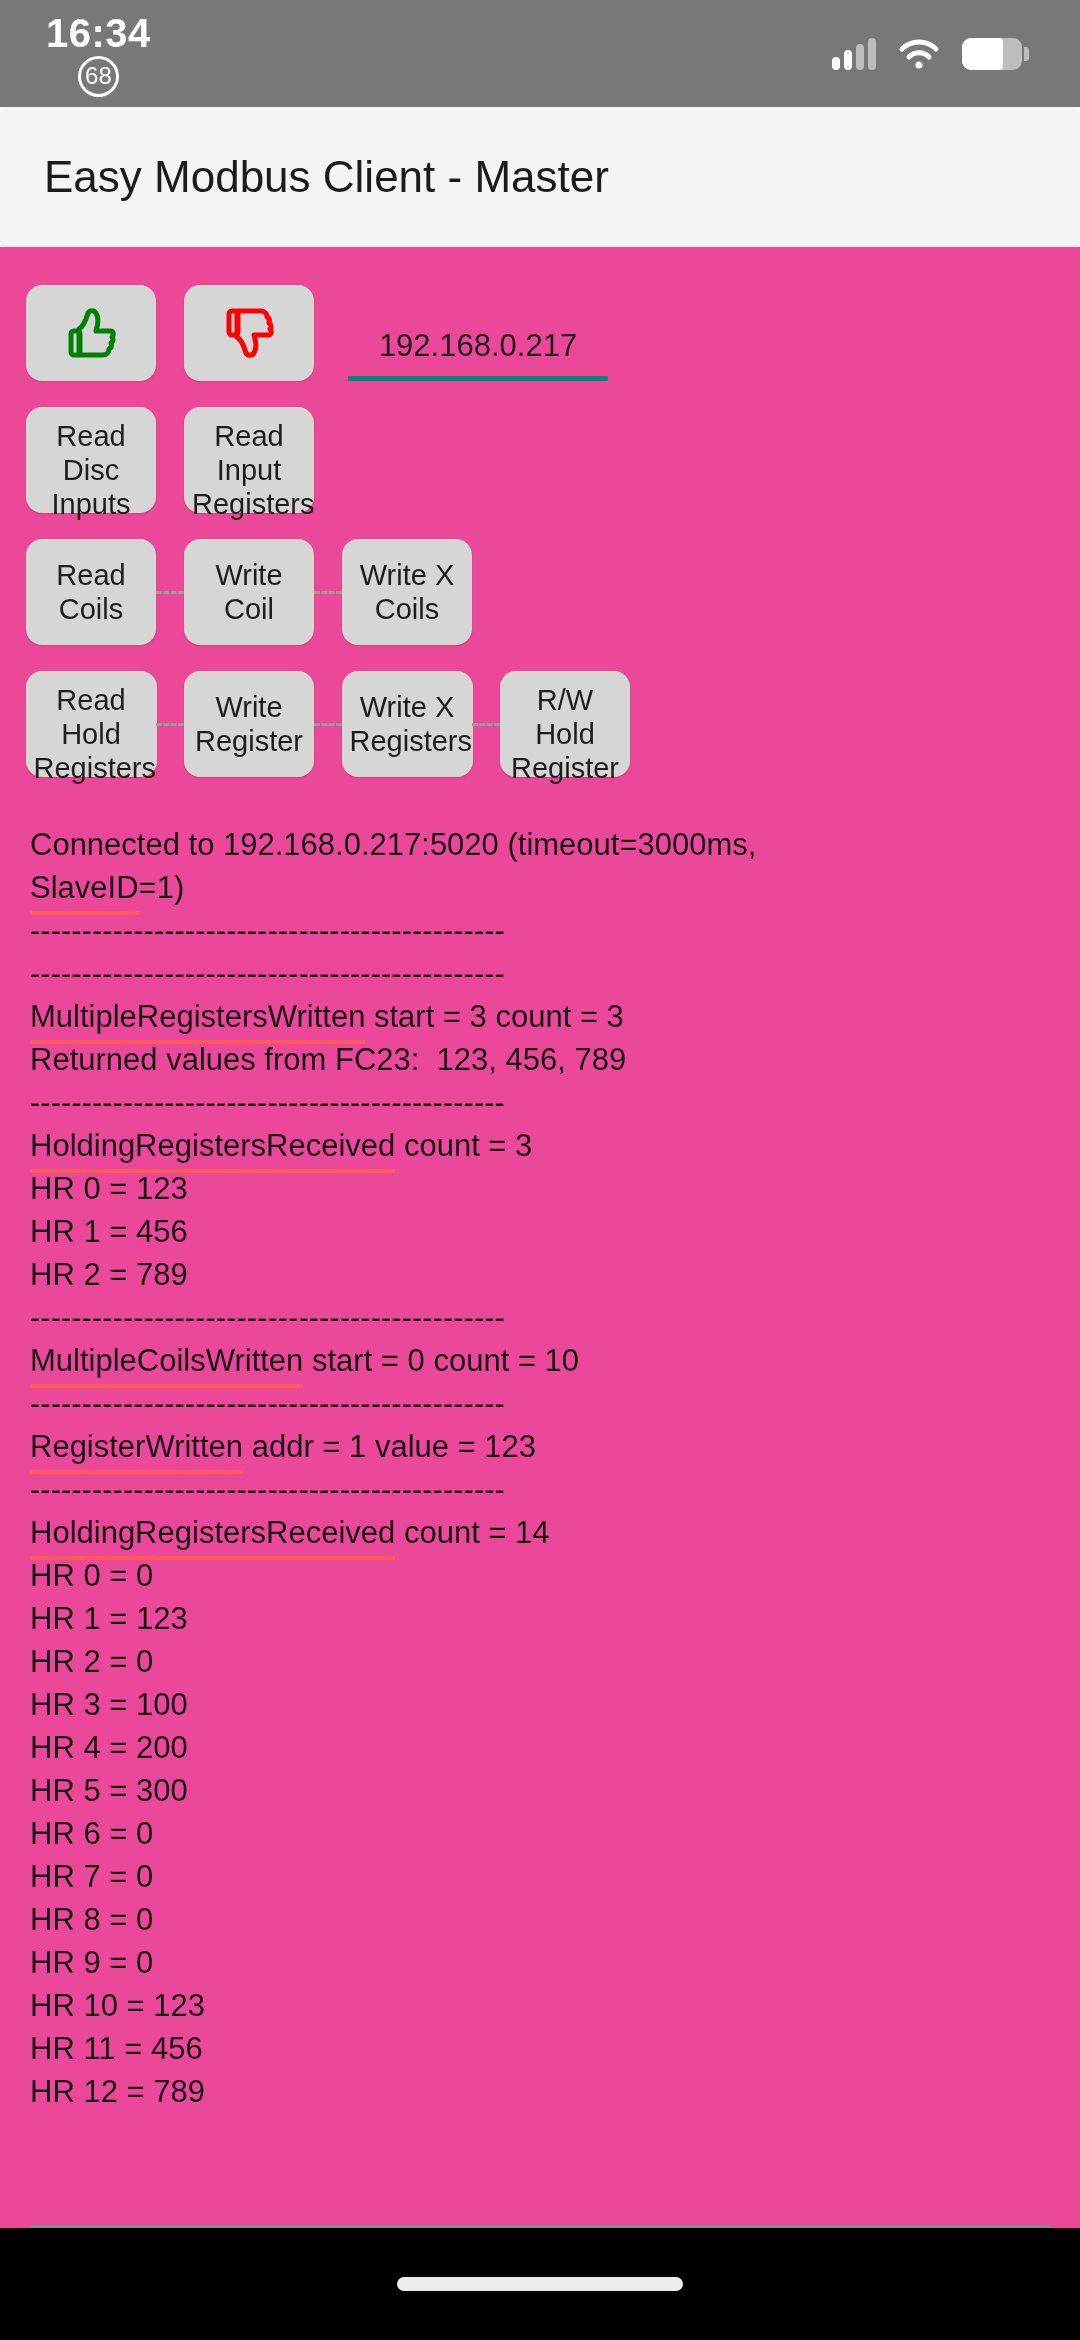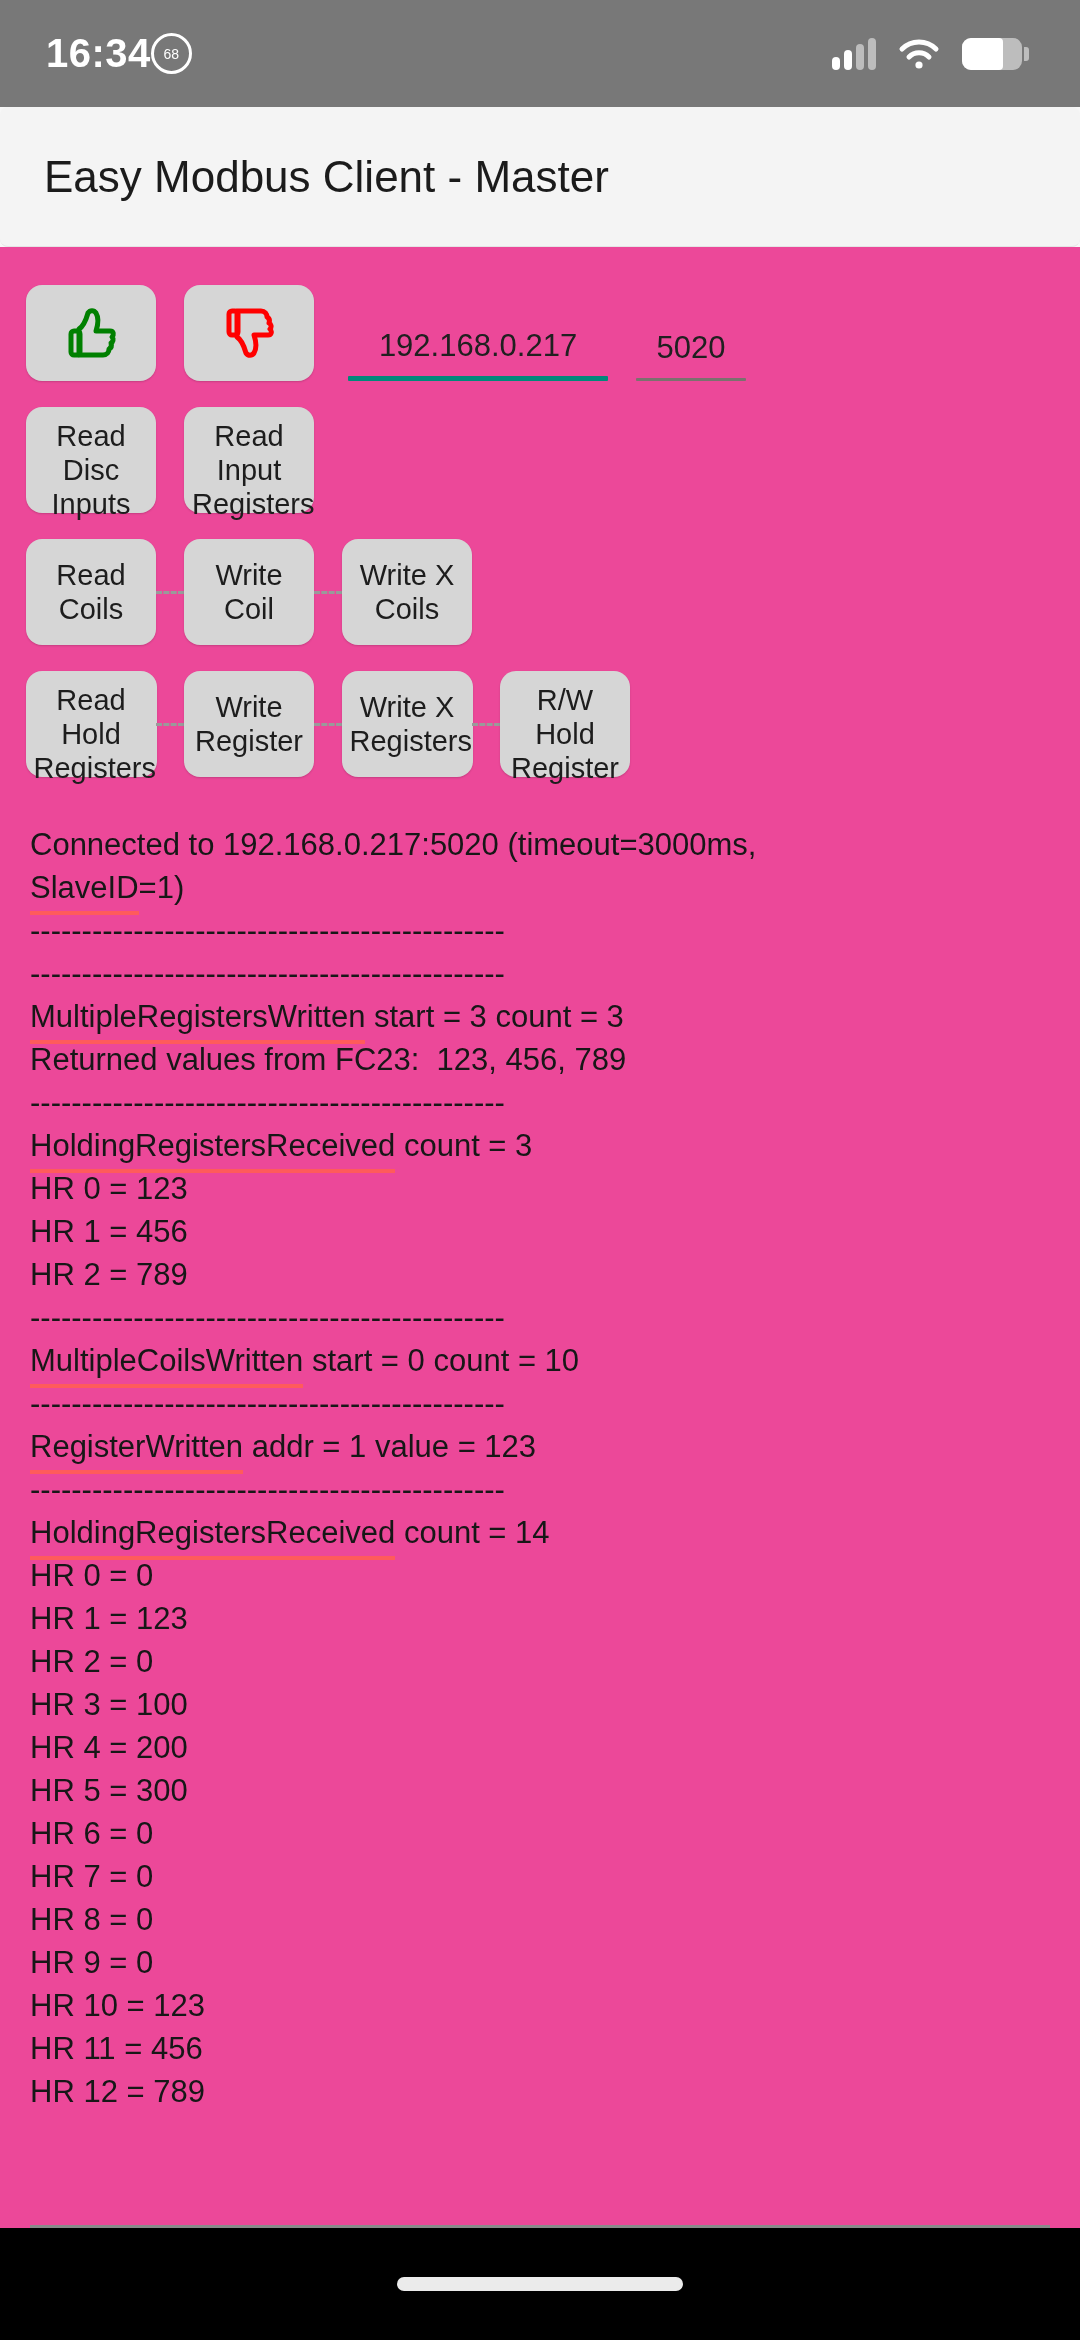--- a/index.html
+++ b/index.html
@@ -27,34 +27,35 @@
     background: #787878;
     display: flex;
     align-items: center;
     justify-content: space-between;
     padding: 0 58px 0 46px;
     flex: 0 0 auto;
   }
   .status-left {
     display: flex;
     align-items: center;
+    flex-direction: column;
   }
   .status-clock {
     color: #ffffff;
     font-size: 40px;
     font-weight: bold;
     letter-spacing: 0.5px;
   }
   .battery-badge {
     width: 41px;
     height: 41px;
     border: 3px solid #ffffff;
     border-radius: 50%;
     color: #ffffff;
-    font-size: 14px;
+    font-size: 24px;
     display: flex;
     align-items: center;
     justify-content: center;
     font-weight: normal;
   }
   .status-right {
     display: flex;
     align-items: center;
     gap: 22px;
   }
@@ -282,24 +283,20 @@
               <path d="M20 36 L20 10 L44 10 C48 10 50 13 50 16 C52 17 53 19 52 22 C54 23 55 26 53 28 C55 30 55 34 51 34 L37 34 C39 40 40 47 37 52 C35 55 31 55 29 52 C27 45 25 39 20 36 Z" fill="none" stroke="#ff0000" stroke-width="5" stroke-linejoin="round"></path>
               <rect x="12" y="10" width="9" height="24" rx="3" fill="none" stroke="#ff0000" stroke-width="5"></rect>
             </svg>
           </span>
         </button>
       </div>
       <div class="field ip">
         <span class="val">192.168.0.217</span>
         <span class="rule"></span>
       </div>
-      <div class="field port">
-        <span class="val">5020</span>
-        <span class="rule"></span>
-      </div>
     </div>
 
     <div class="btn-row">
       <div class="slot">
         <button class="mbtn w2">Read Disc<br>Inputs</button>
       </div>
       <div class="gap"></div>
       <div class="slot">
         <button class="mbtn w2">Read Input<br>Registers</button>
       </div>

